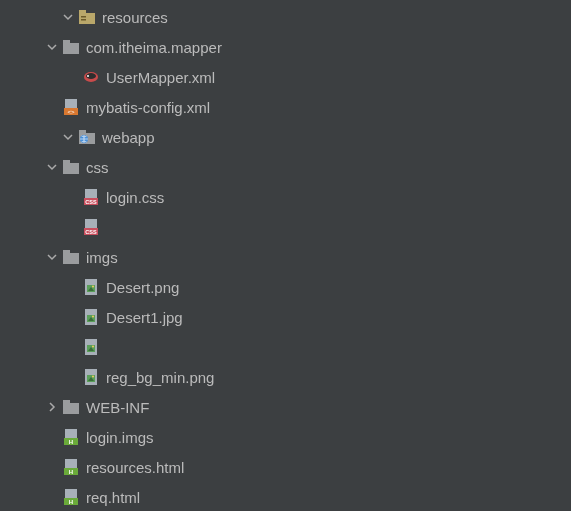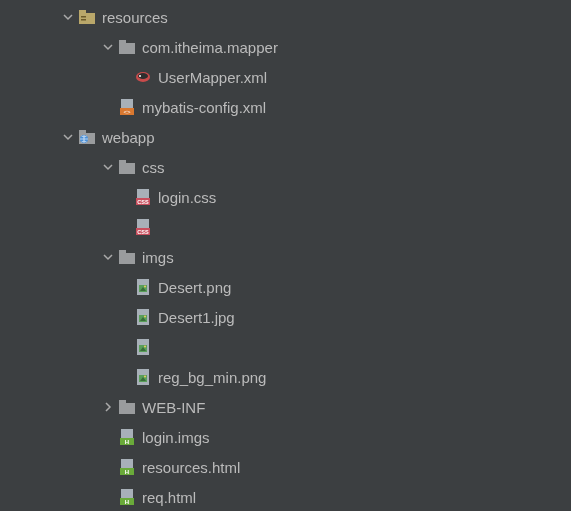--- a/index.html
+++ b/index.html
@@ -45,22 +45,22 @@
       align-items: center;
       justify-content: center;
       margin: 0 6px 0 2px;
       flex-shrink: 0;
     }
     .label {
       white-space: nowrap;
     }
     
     .l0 { padding-left: 60px; }
-    .l1 { padding-left: 100px; }
-    .l3f { padding-left: 116px; }
+    .l1 { padding-left: 44px; }
+    .l3f { padding-left: 64px; }
     
   </style>
 </head>
 <body>
 
 <div class="tree-item l0">
   <span class="arrow">
     <svg width="10" height="10" viewBox="0 0 10 10">
         <path d="M1 3 L5 7 L9 3" stroke="#aaa" stroke-width="1.5" fill="none"></path>
       </svg>

